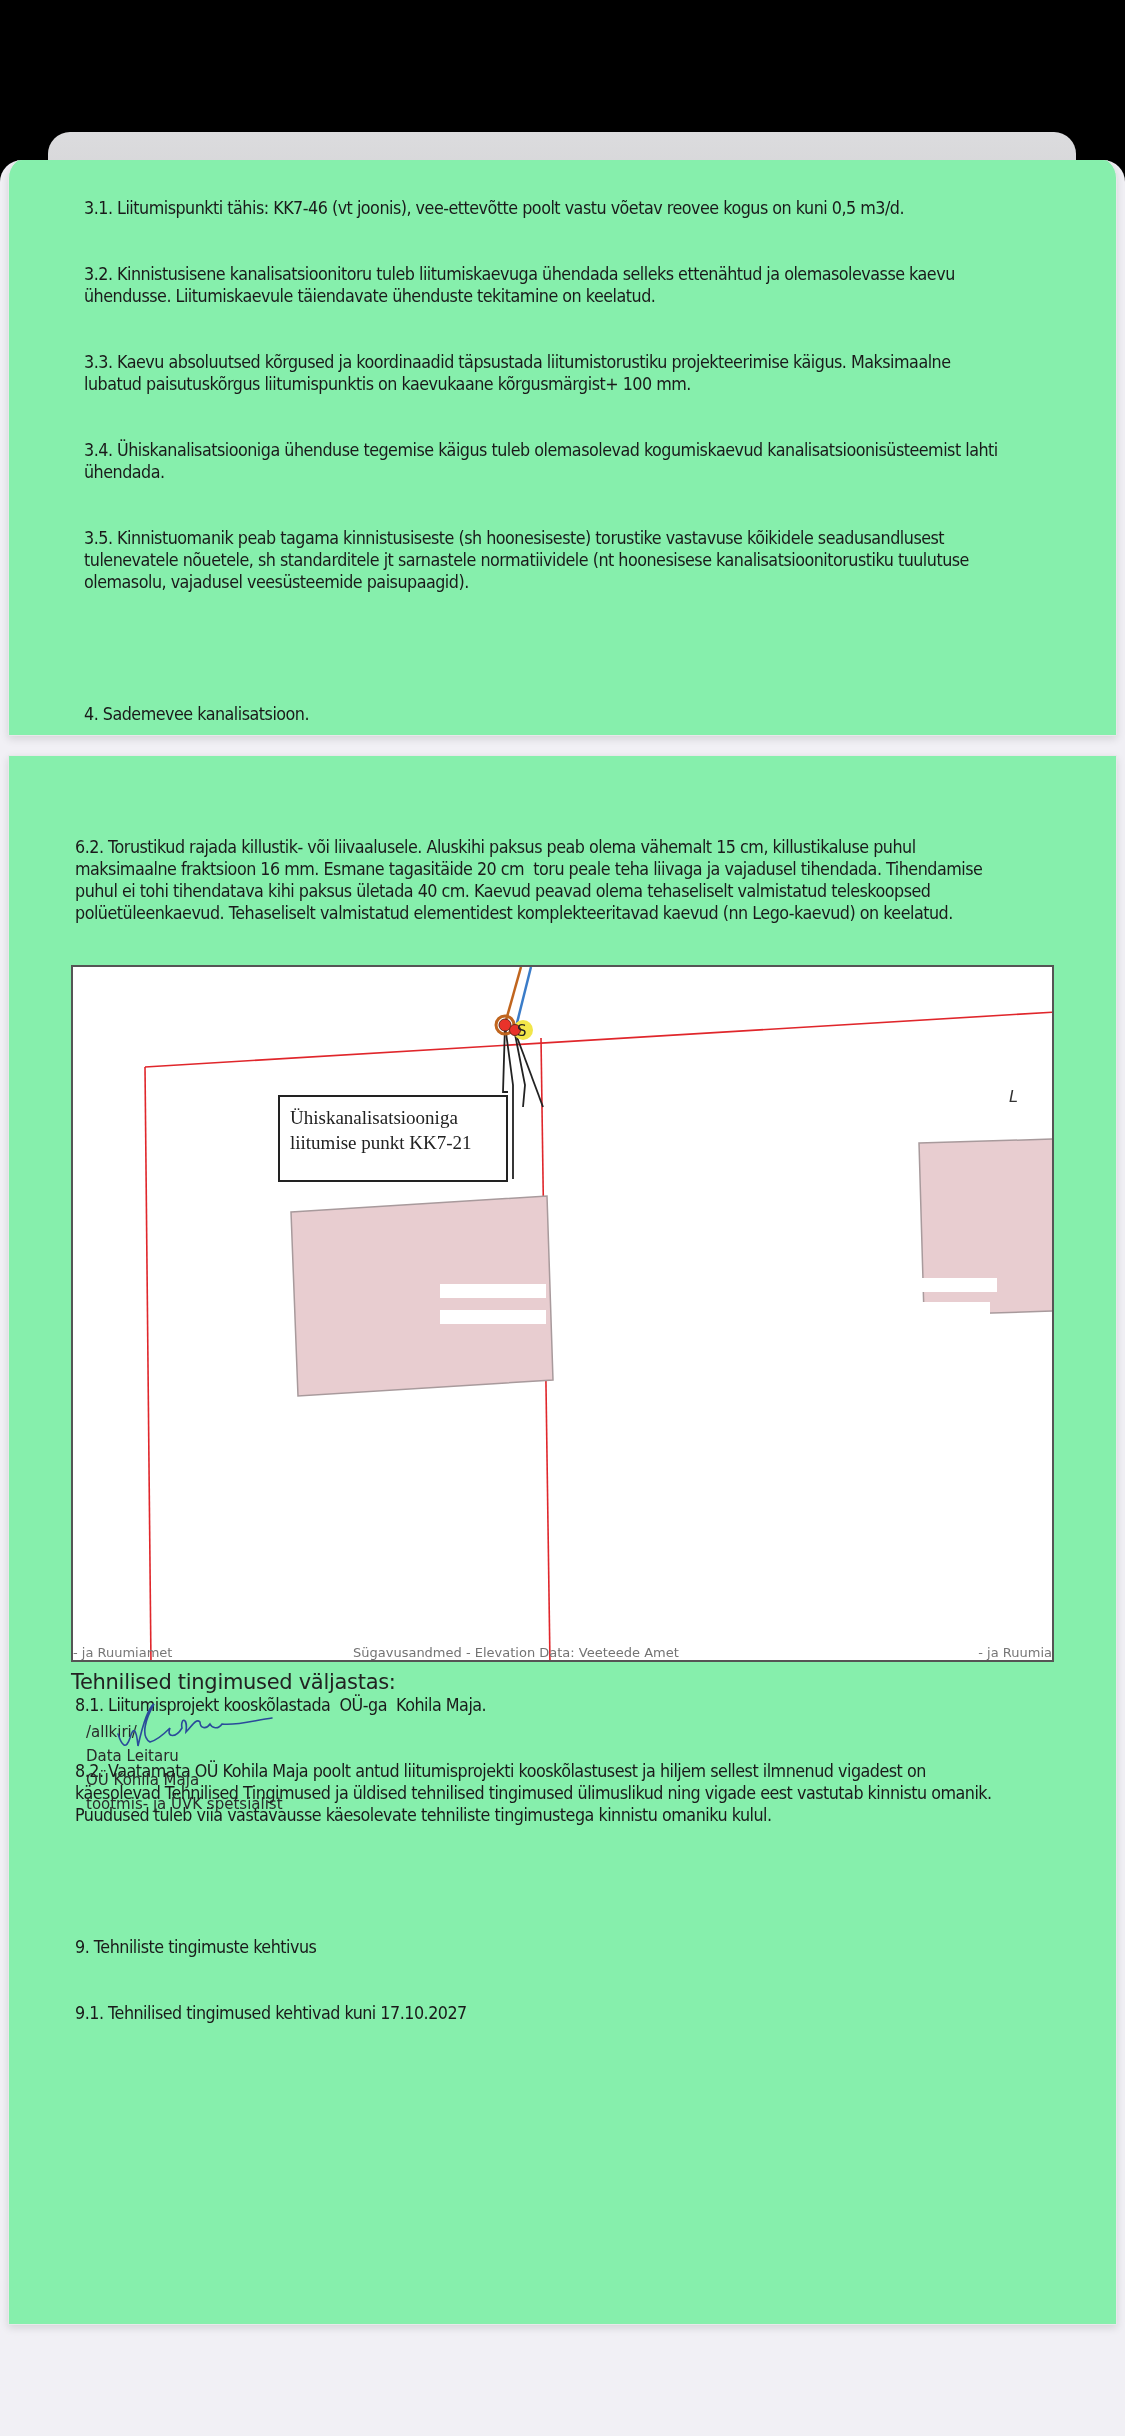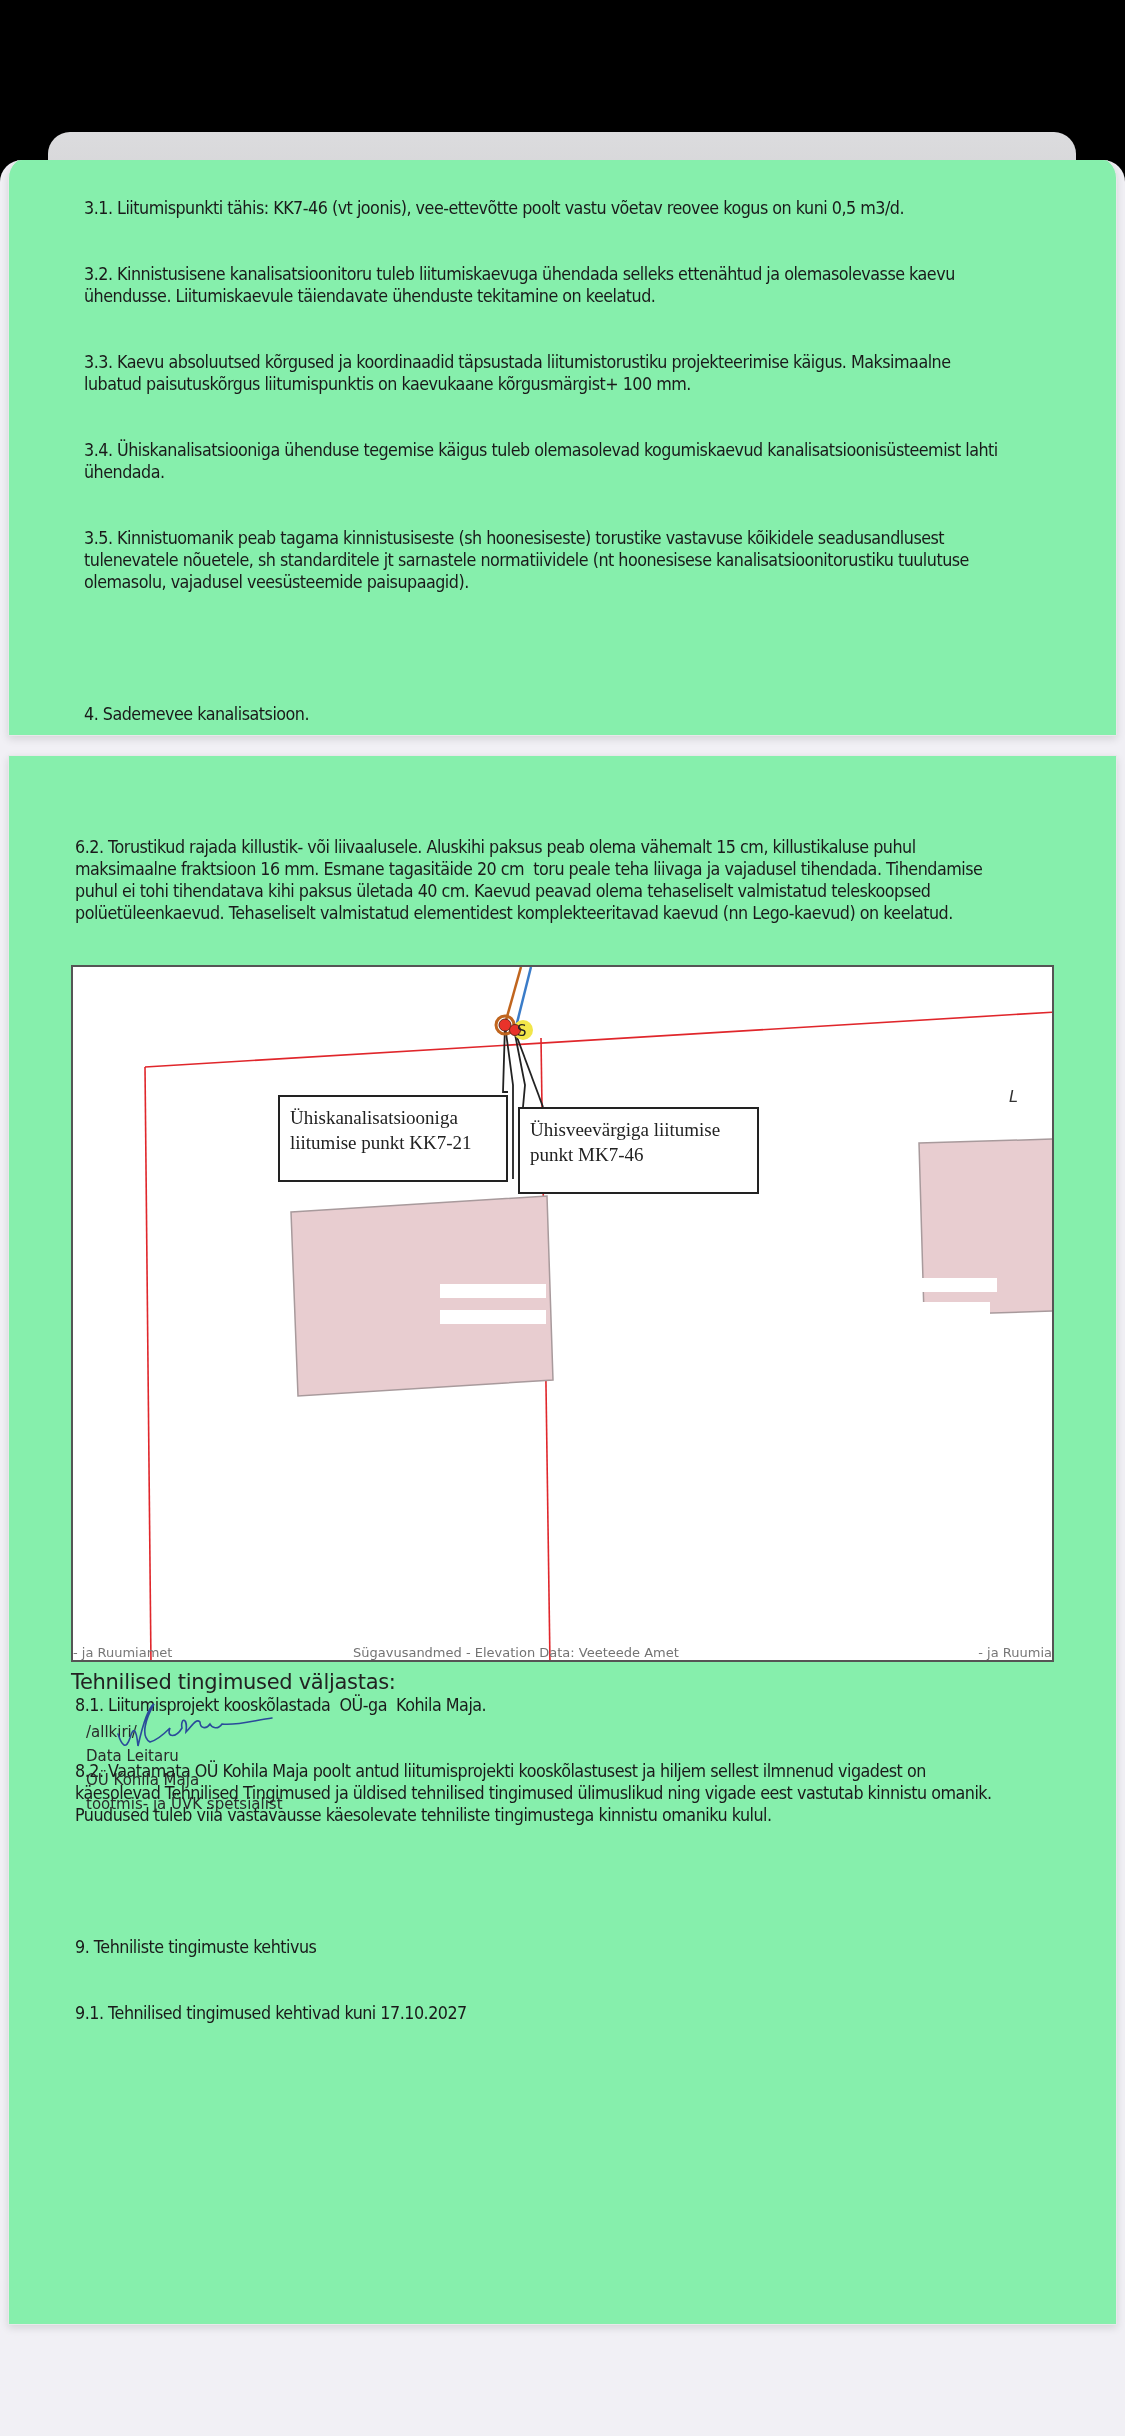--- a/index.html
+++ b/index.html
@@ -136,24 +136,20 @@
     <div class="redact" style="left:367px;top:317px;width:106px;"></div>
     <div class="redact" style="left:367px;top:343px;width:106px;"></div>
     <div class="redact" style="left:812px;top:311px;width:112px;"></div>
     <div class="redact" style="left:812px;top:335px;width:105px;"></div>
     <div class="label-L">L</div>
 
     <div class="callout callout-kk" style="left:205px;top:128px;">
       <div>Ühiskanalisatsiooniga</div>
       <div>liitumise punkt KK7-21</div>
     </div>
-    <div class="callout callout-mk" style="left:445px;top:140px;">
-      <div>Ühisveevärgiga liitumise</div>
-      <div>punkt MK7-46</div>
-    </div>
 
     <div class="map-footer mf-left">- ja Ruumiamet</div>
     <div class="map-footer mf-center">Sügavusandmed - Elevation Data: Veeteede Amet</div>
     <div class="map-footer mf-right">- ja Ruumia</div>
   </div>
 
   <div class="issuer">Tehnilised tingimused väljastas:</div>
 
   <div class="sig-block">
     <svg width="200" height="60" viewBox="0 0 200 60">

